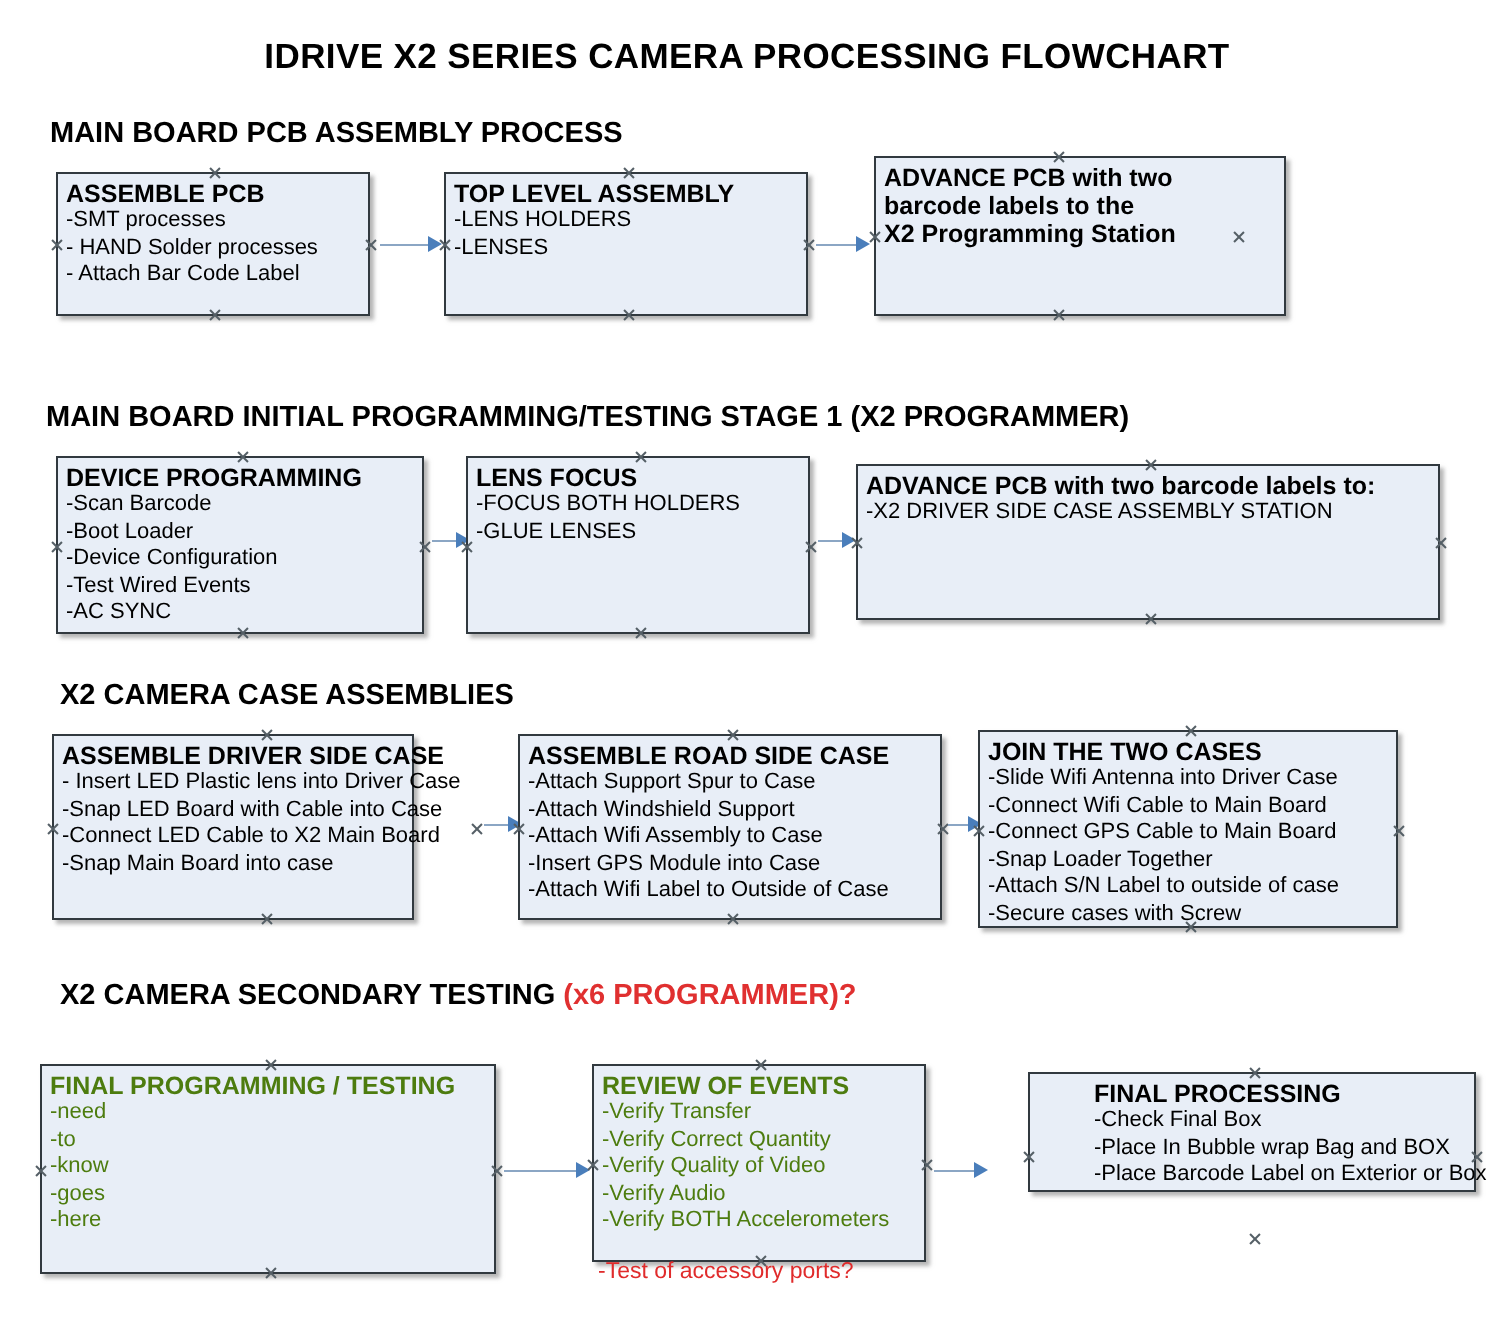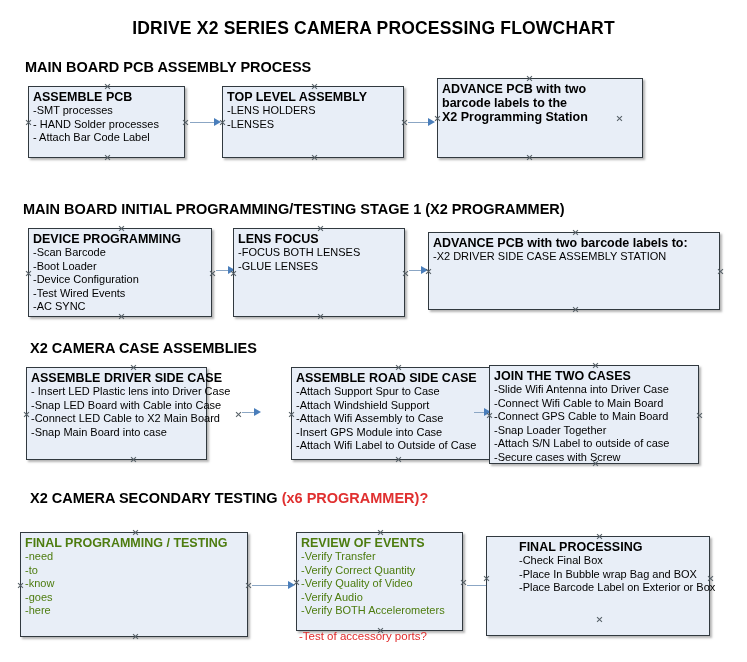--- a/index.html
+++ b/index.html
@@ -170,21 +170,21 @@
     <div class="handle" style="left:89px; top:-4px;"></div>
     <div class="handle" style="left:89px; top:84px;"></div>
     <div class="handle" style="left:180px; top:41px;"></div>
   </div>
 
   <div class="conn" style="left:216px; top:270px; width:14px;"></div>
   <div class="conn-arrow" style="left:228px; top:266px;"></div>
 
   <div class="node" style="left:233px; top:228px; width:172px; height:89px;">
     <div class="n-title">LENS FOCUS</div>
-    <div class="n-line">-FOCUS BOTH LENSES</div>
+    <div class="n-line">-FOCUS BOTH HOLDERS</div>
     <div class="n-line">-GLUE LENSES</div>
     <div class="handle" style="left:-4px; top:41px;"></div>
     <div class="handle" style="left:83px; top:-4px;"></div>
     <div class="handle" style="left:83px; top:84px;"></div>
     <div class="handle" style="left:168px; top:41px;"></div>
   </div>
 
   <div class="conn" style="left:409px; top:270px; width:15px;"></div>
   <div class="conn-arrow" style="left:421px; top:266px;"></div>
 
@@ -209,21 +209,21 @@
     <div class="n-line">-Snap Main Board into case</div>
     <div class="handle" style="left:-4px; top:43px;"></div>
     <div class="handle" style="left:103px; top:-4px;"></div>
     <div class="handle" style="left:103px; top:88px;"></div>
     <div class="handle" style="left:208px; top:43px;"></div>
   </div>
 
   <div class="conn" style="left:242px; top:412px; width:14px;"></div>
   <div class="conn-arrow" style="left:254px; top:408px;"></div>
 
-  <div class="node" style="left:259px; top:367px; width:212px; height:93px;margin-left:32px;">
+  <div class="node" style="left:259px; top:367px; width:212px; height:93px;">
     <div class="n-title">ASSEMBLE ROAD SIDE CASE</div>
     <div class="n-line">-Attach Support Spur to Case</div>
     <div class="n-line">-Attach Windshield Support</div>
     <div class="n-line">-Attach Wifi Assembly to Case</div>
     <div class="n-line">-Insert GPS Module into Case</div>
     <div class="n-line">-Attach Wifi Label to Outside of Case</div>
     <div class="handle" style="left:-4px; top:43px;"></div>
     <div class="handle" style="left:103px; top:-4px;"></div>
     <div class="handle" style="left:103px; top:88px;"></div>
     <div class="handle" style="left:208px; top:43px;"></div>
@@ -277,21 +277,21 @@
     <div class="handle" style="left:80px; top:-4px;"></div>
     <div class="handle" style="left:80px; top:94px;"></div>
     <div class="handle" style="left:163px; top:46px;"></div>
   </div>
 
   <div class="overflow-line" style="left:299px; top:630px;">-Test of accessory ports?</div>
 
   <div class="conn" style="left:467px; top:585px; width:22px;"></div>
   <div class="conn-arrow" style="left:487px; top:581px;"></div>
 
-  <div class="node" style="left:486px; top:536px; width:224px; height:100px;padding-left:32px;">
+  <div class="node" style="left:514px; top:536px; width:224px; height:60px;padding-left:32px;">
     <div class="n-title">FINAL PROCESSING</div>
     <div class="n-line"> -Check Final Box</div>
     <div class="n-line">-Place In Bubble wrap Bag and BOX</div>
     <div class="n-line">-Place Barcode Label on Exterior or Box</div>
     <div class="handle" style="left:-4px; top:38px;"></div>
     <div class="handle" style="left:109px; top:-4px;"></div>
     <div class="handle" style="left:109px; top:79px;"></div>
     <div class="handle" style="left:220px; top:38px;"></div>
   </div>
 

